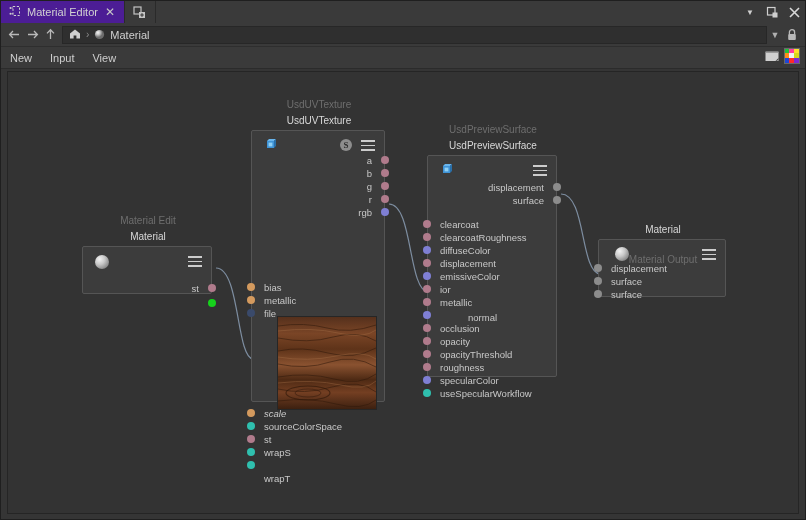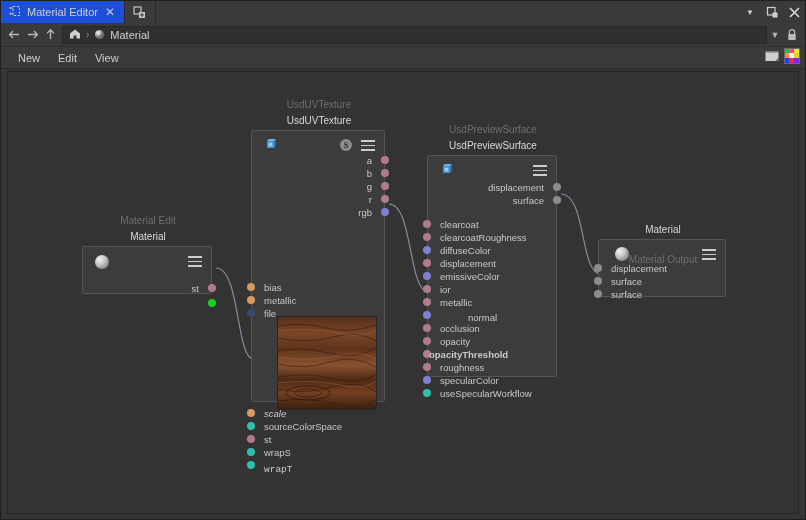--- a/index.html
+++ b/index.html
@@ -8,21 +8,21 @@
        -webkit-font-smoothing:antialiased;}
 
   #app{position:relative;width:806px;height:520px;background:#353535;
        border:1px solid #1f1f1f;box-sizing:border-box;}
 
   
   .titlebar{position:absolute;left:0;top:0;width:804px;height:22px;
             background:#3a3a3a;border-bottom:1px solid #2a2a2a;
             display:flex;align-items:stretch;}
   .tab{display:flex;align-items:center;gap:6px;padding:0 8px 0 8px;
-       background:#1d4ed8;border-right:1px solid #2a2a2a;height:22px;}
+       background:#4c1d95;border-right:1px solid #2a2a2a;height:22px;}
   .tab-title{font-size:11px;color:#d2d2d2;white-space:nowrap;}
   .tab-close{font-size:12px;color:#c8c8c8;line-height:1;padding:0 1px;cursor:pointer;}
   .newtab{display:flex;align-items:center;justify-content:center;
           width:30px;height:22px;border-right:1px solid #2a2a2a;}
   .tb-spacer{flex:1;}
   .tb-btn{display:flex;align-items:center;justify-content:center;
           width:22px;height:22px;color:#cfcfcf;font-size:11px;}
 
   
   .crumbbar{position:absolute;left:0;top:22px;width:804px;height:24px;
@@ -35,21 +35,21 @@
               gap:5px;padding:0 6px;box-sizing:border-box;}
   .crumb-text{font-size:11px;color:#d0d0d0;}
   .crumb-sep{color:#8b8b8b;font-size:10px;}
   .crumb-dd{width:16px;height:18px;display:flex;align-items:center;
             justify-content:center;color:#b0b0b0;font-size:9px;}
   .lock{width:18px;display:flex;align-items:center;justify-content:center;}
 
   
   .menubar{position:absolute;left:0;top:46px;width:804px;height:22px;
            background:#3a3a3a;border-bottom:1px solid #2b2b2b;
-           display:flex;align-items:center;padding-left:8px;box-sizing:border-box;}
+           display:flex;align-items:center;box-sizing:border-box;}
   .menu-item{font-size:11px;color:#cfcfcf;padding:2px 9px;cursor:default;}
   .menu-right{margin-left:auto;display:flex;align-items:center;gap:4px;
               padding-right:5px;}
 
   
   .canvas{position:absolute;left:6px;top:70px;width:792px;height:443px;
           background:#333333;border:1px solid #252525;box-sizing:border-box;
           overflow:hidden;}
   .wires{position:absolute;left:0;top:0;width:790px;height:441px;}
 
@@ -157,21 +157,21 @@
     <div class="lock">
       <svg width="12" height="13" viewBox="0 0 12 13">
         <path d="M3.4 6 V4.2 a2.6 2.6 0 0 1 5.2 0 V6" fill="none" stroke="#b9b9b9" stroke-width="1.3"></path>
         <rect x="2.2" y="6" width="7.6" height="6" rx="1" fill="#b9b9b9"></rect>
       </svg>
     </div>
   </div>
 
   <div class="menubar">
     <div class="menu-item">New</div>
-    <div class="menu-item">Edit</div>
+    <div class="menu-item">Input</div>
     <div class="menu-item">View</div>
     <div class="menu-right">
       <span>
         <svg width="16" height="14" viewBox="0 0 16 14">
           <path d="M1.5 3 H14.5 V12 H1.5 Z" fill="#cfcfcf"></path>
           <path d="M1.5 3 H14.5" stroke="#8c8c8c" stroke-width="1.6"></path>
           <path d="M14.5 9 a3 3 0 0 1 -3 3" fill="#3a3a3a"></path>
         </svg>
       </span>
       <span>
@@ -286,21 +286,21 @@
 
       <div class="port" style="left:-5px;top:278px;background:#d49a5e;"></div>
       <div class="plabel" style="left:12px;top:277px;font-style:italic;">scale</div>
       <div class="port" style="left:-5px;top:291px;background:#2fbfae;"></div>
       <div class="plabel" style="left:12px;top:290px;">sourceColorSpace</div>
       <div class="port" style="left:-5px;top:304px;background:#b07b8c;"></div>
       <div class="plabel" style="left:12px;top:303px;">st</div>
       <div class="port" style="left:-5px;top:317px;background:#2fbfae;"></div>
       <div class="plabel" style="left:12px;top:316px;">wrapS</div>
       <div class="port" style="left:-5px;top:330px;background:#2fbfae;"></div>
-      <div class="plabel" style="left:12px;top:333px;font-family:Liberation Mono, monospace;">wrapT</div>
+      <div class="plabel" style="left:12px;top:342px;">wrapT</div>
     </div>
 
     <div class="node" style="left:419px;top:83px;width:130px;height:222px;">
       <div class="node-toplabel" style="left:0;top:-32px;width:130px;">UsdPreviewSurface</div>
       <div class="node-name" style="left:0;top:-16px;width:130px;">UsdPreviewSurface</div>
       <div class="cube" style="left:11px;top:7px;">
         <svg width="15" height="15" viewBox="0 0 15 15">
           <path d="M4 3 L11 3 L11 10 L4 10 Z" fill="#3f93d6"></path>
           <path d="M4 3 L6 1 L13 1 L11 3 Z" fill="#69b5ec"></path>
           <path d="M11 3 L13 1 L13 8 L11 10 Z" fill="#2a6fa8"></path>
@@ -332,21 +332,21 @@
       <div class="plabel" style="left:12px;top:128px;">ior</div>
       <div class="port" style="left:-5px;top:142px;background:#b07b8c;"></div>
       <div class="plabel" style="left:12px;top:141px;">metallic</div>
       <div class="port" style="left:-5px;top:155px;background:#7f7fd4;"></div>
       <div class="plabel" style="left:12px;top:156px;margin-left:28px;">normal</div>
       <div class="port" style="left:-5px;top:168px;background:#b07b8c;"></div>
       <div class="plabel" style="left:12px;top:167px;">occlusion</div>
       <div class="port" style="left:-5px;top:181px;background:#b07b8c;"></div>
       <div class="plabel" style="left:12px;top:180px;">opacity</div>
       <div class="port" style="left:-5px;top:194px;background:#b07b8c;"></div>
-      <div class="plabel" style="left:1px;top:193px;font-weight:bold;">opacityThreshold</div>
+      <div class="plabel" style="left:12px;top:193px;">opacityThreshold</div>
       <div class="port" style="left:-5px;top:207px;background:#b07b8c;"></div>
       <div class="plabel" style="left:12px;top:206px;">roughness</div>
       <div class="port" style="left:-5px;top:220px;background:#7f7fd4;"></div>
       <div class="plabel" style="left:12px;top:219px;">specularColor</div>
       <div class="port" style="left:-5px;top:233px;background:#2fbfae;"></div>
       <div class="plabel" style="left:12px;top:232px;">useSpecularWorkflow</div>
     </div>
 
     <div class="node" style="left:590px;top:167px;width:128px;height:58px;">
       <div class="node-toplabel" style="left:0;top:-32px;width:128px;margin-top:46px;">Material Output</div>

